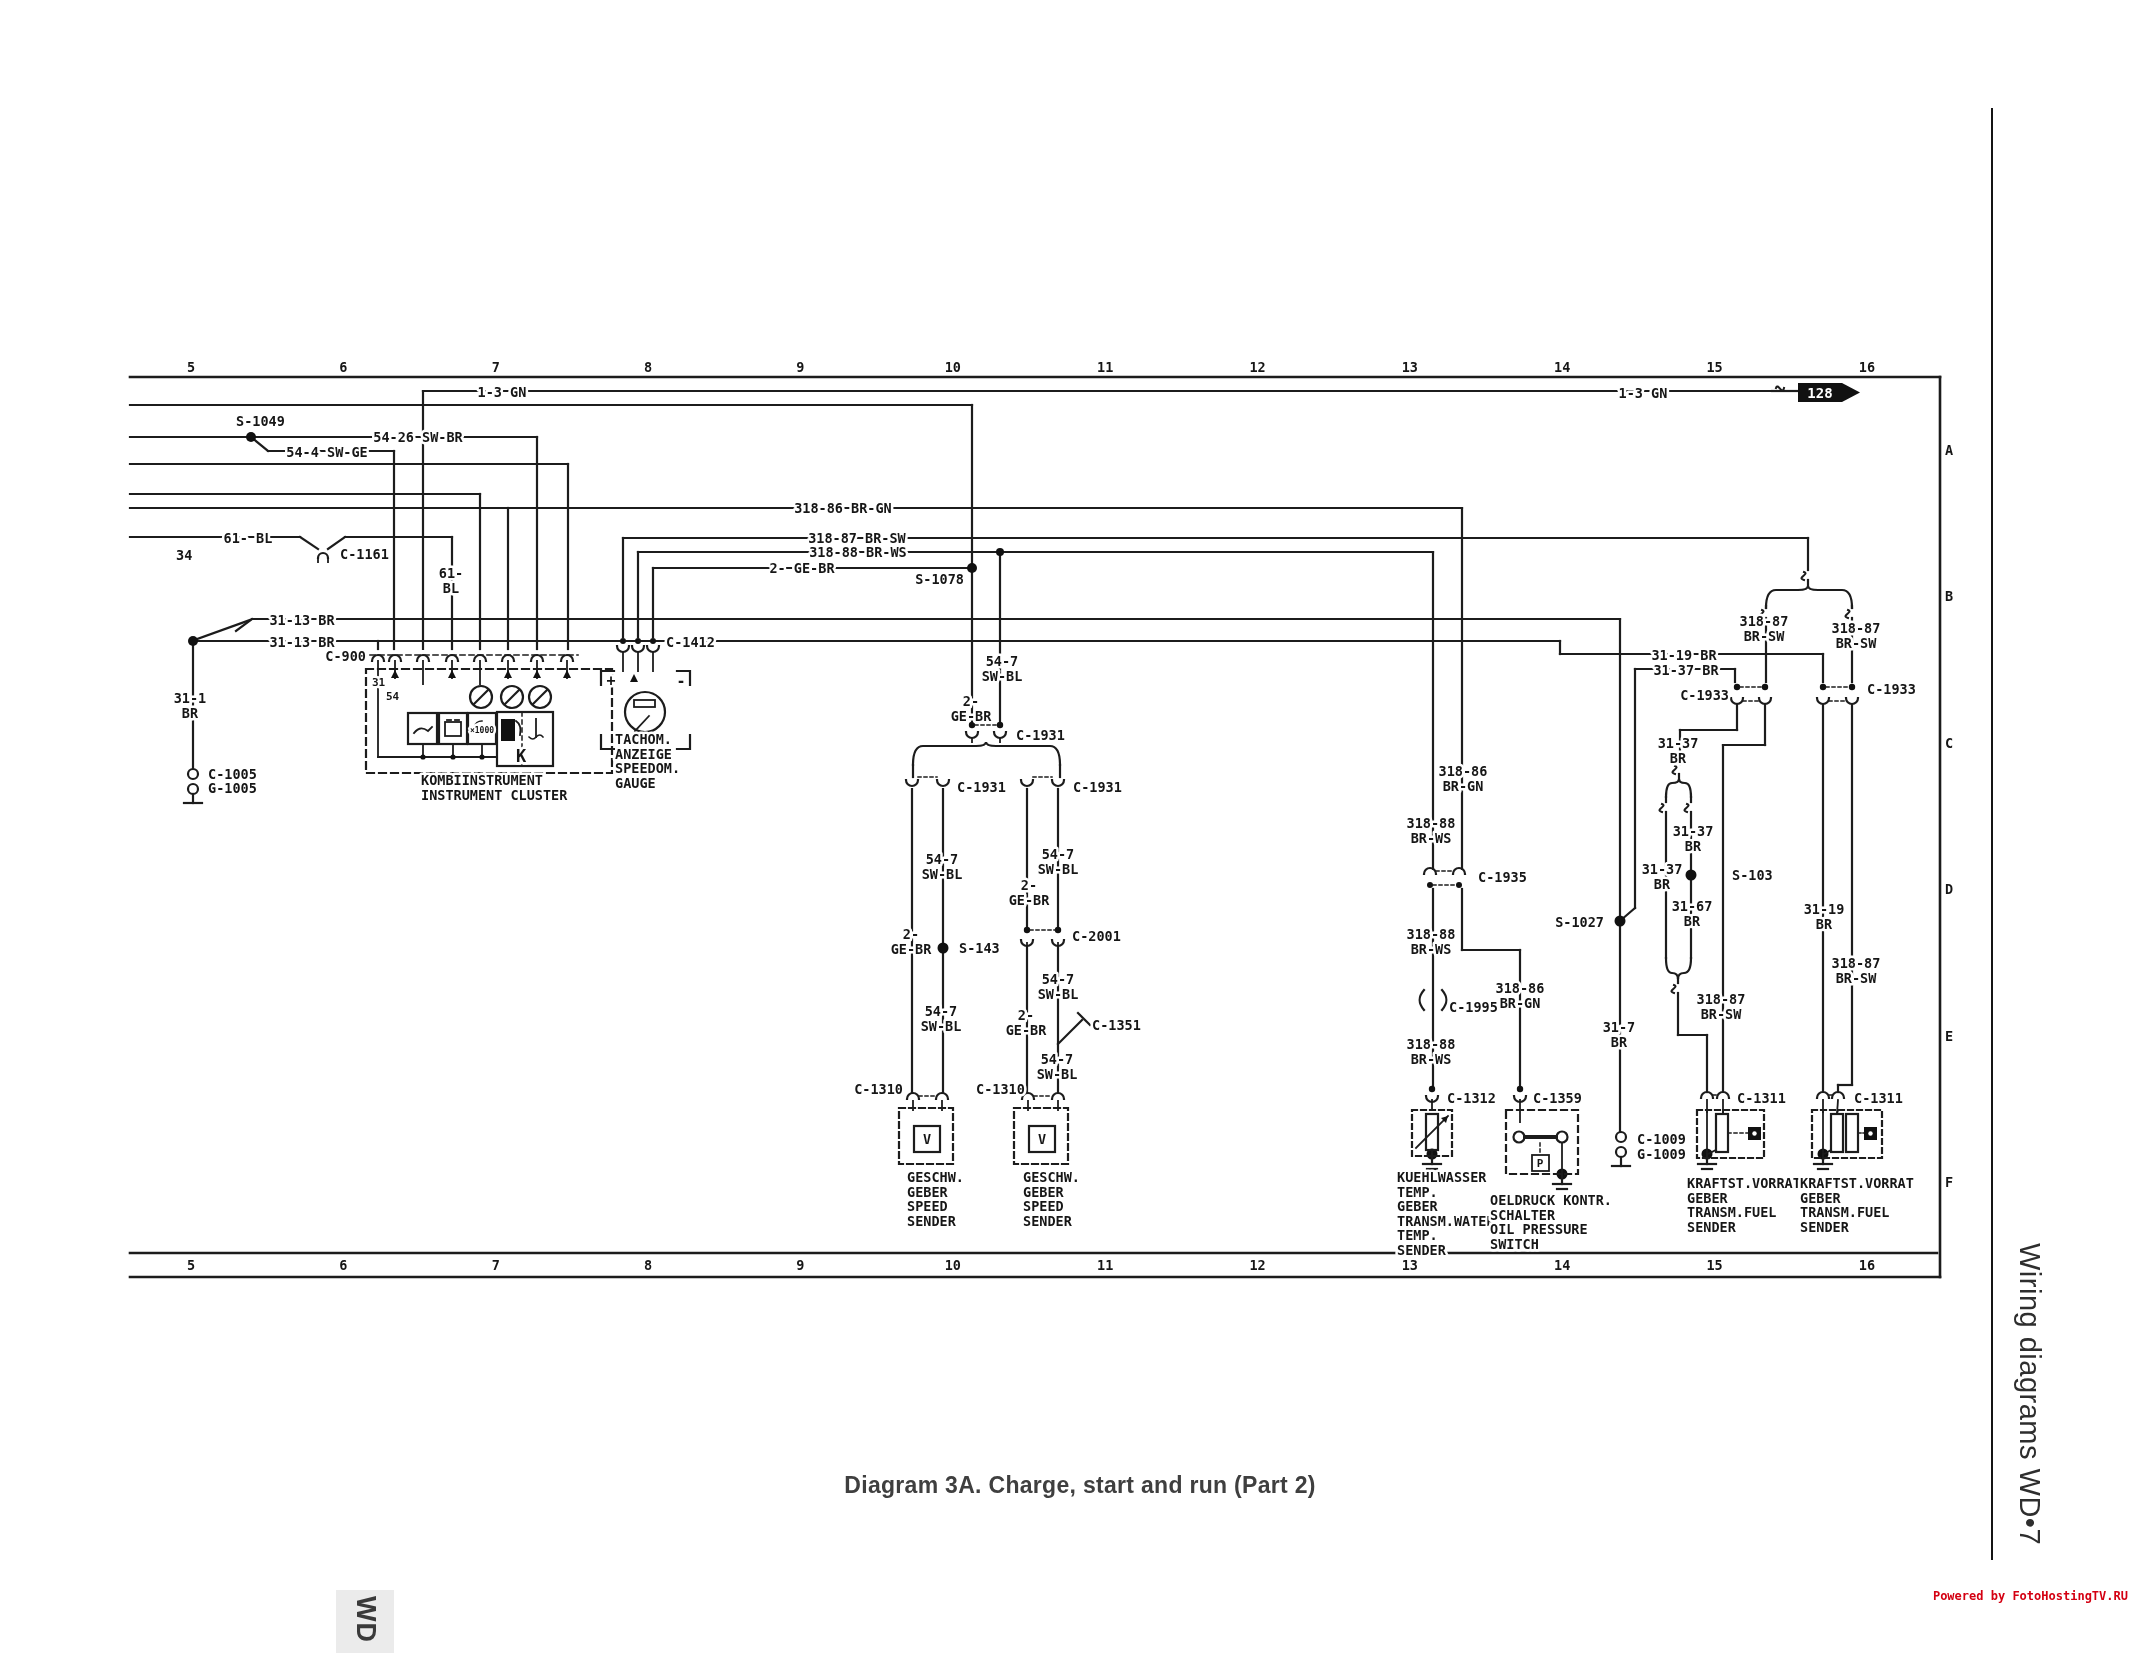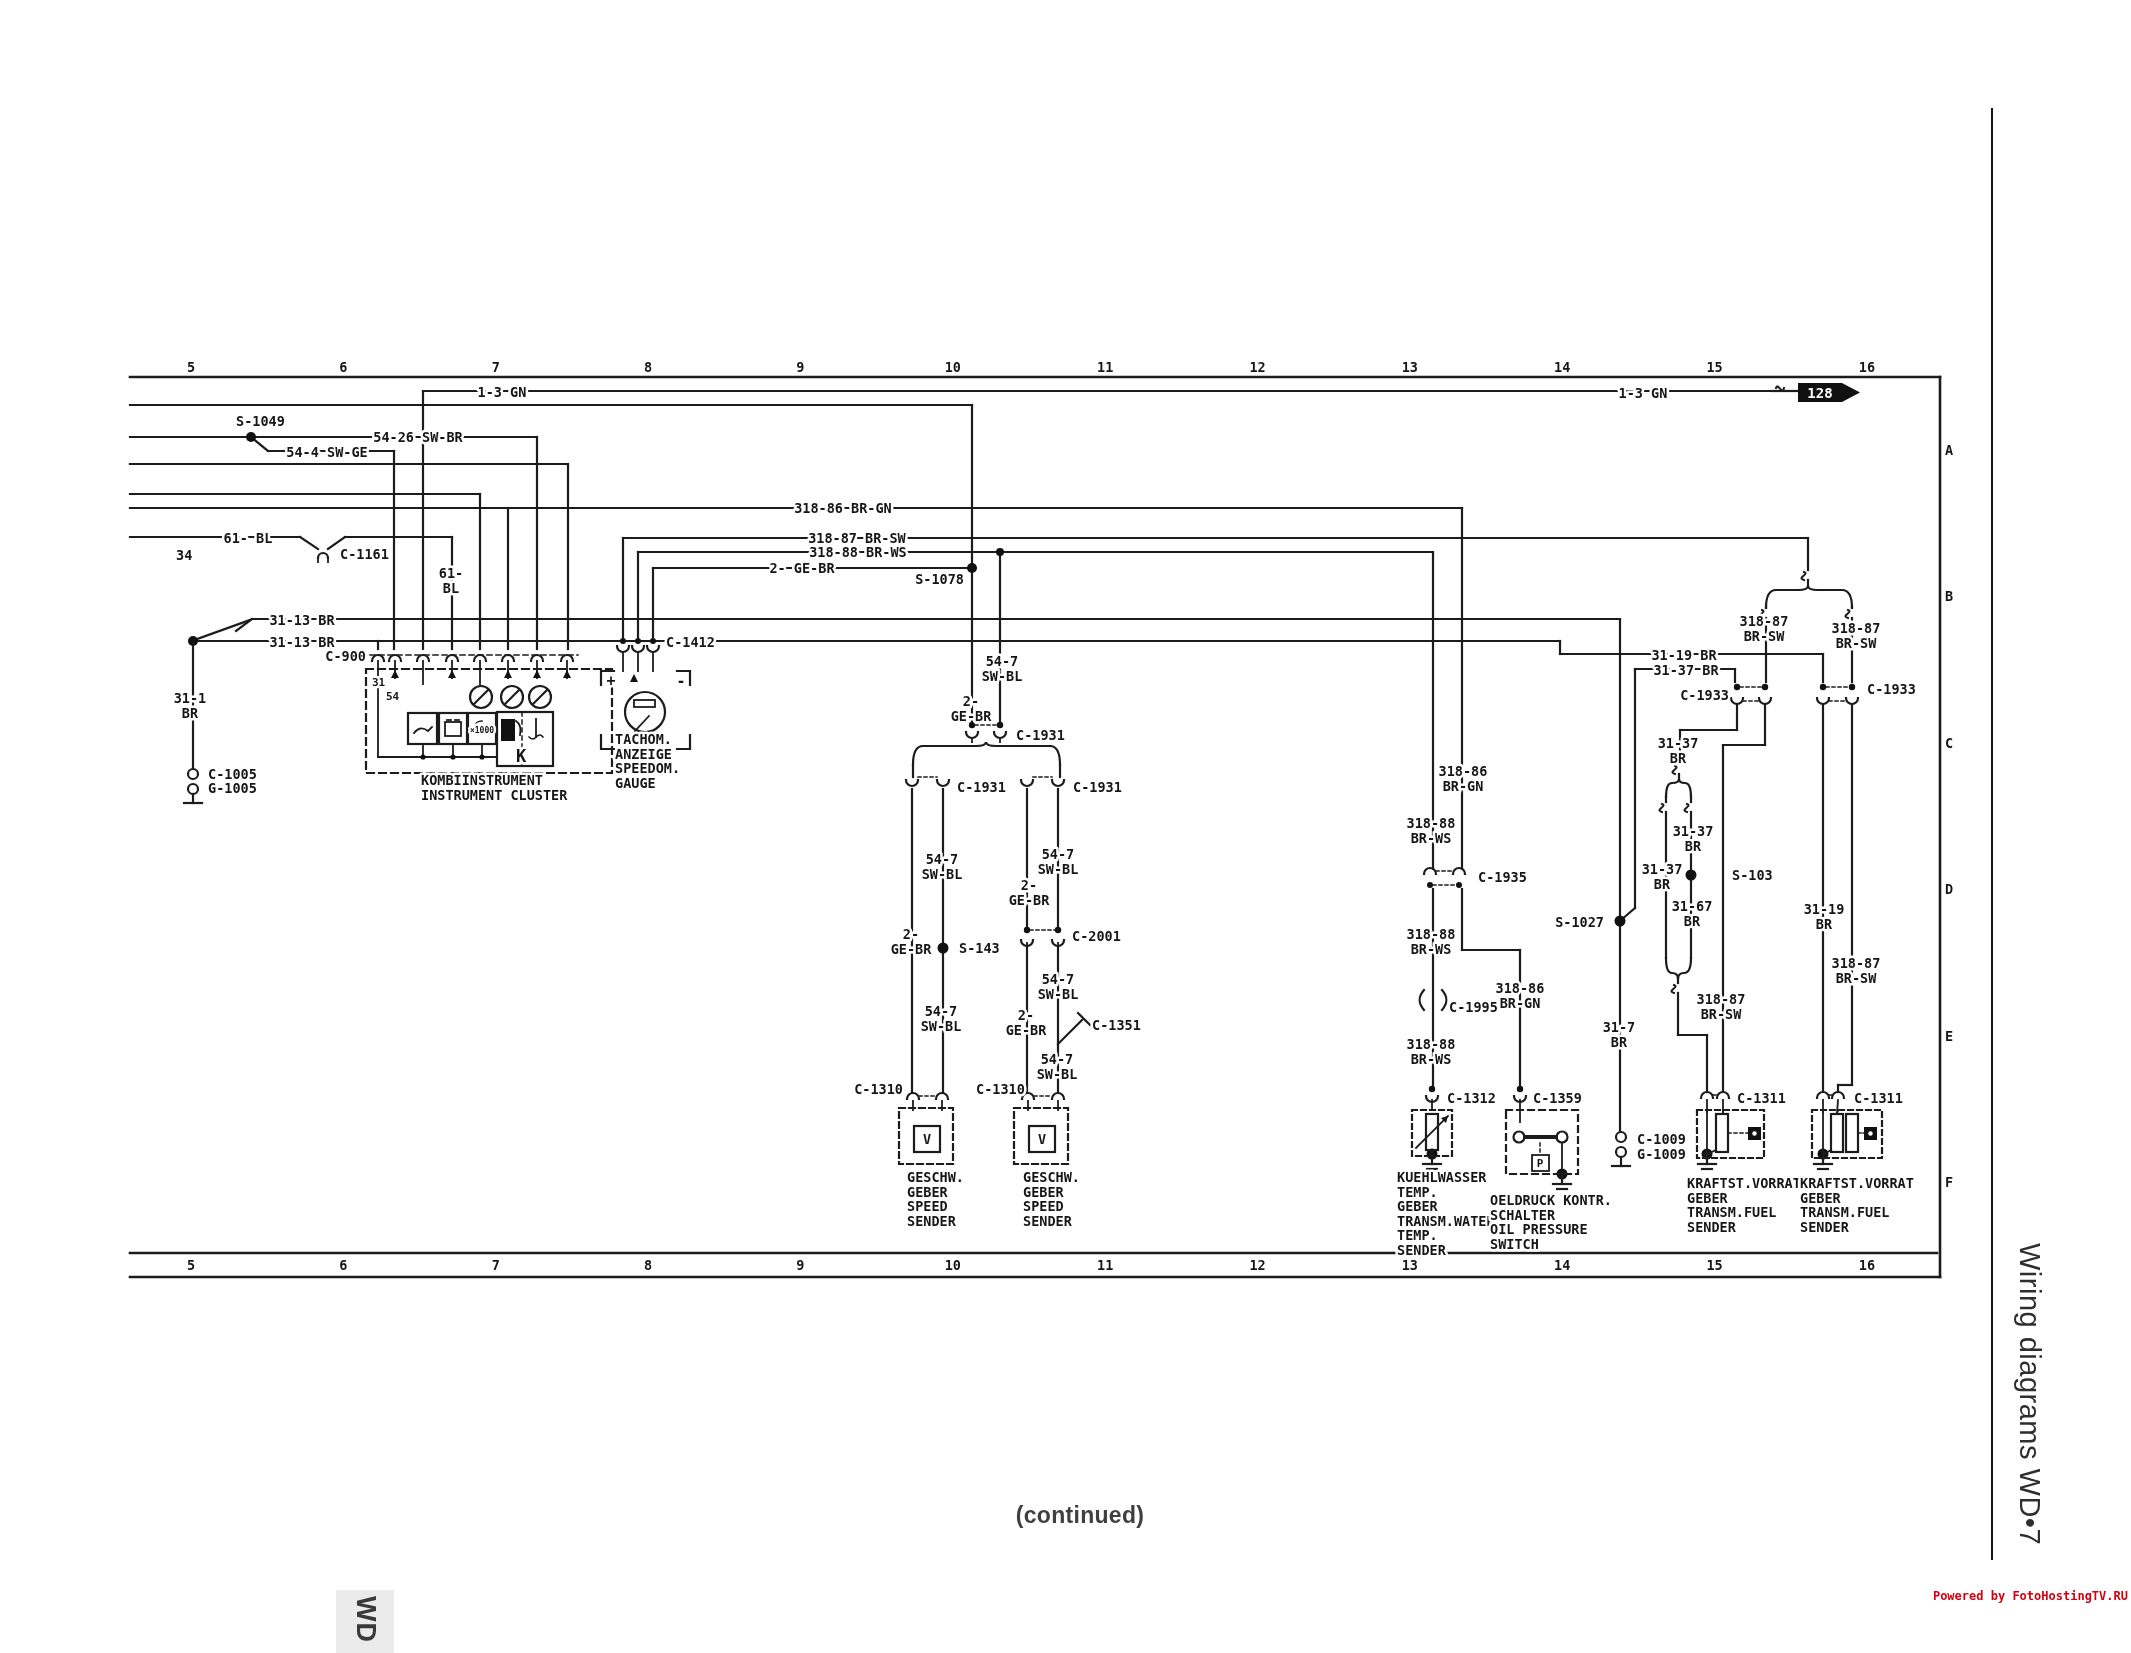--- a/index.html
+++ b/index.html
@@ -518,21 +518,21 @@
         <text x="1866.96" y="1270" text-anchor="middle" font-size="13.5" fill="#161616" stroke="none">16</text>
         <text x="1949" y="455" text-anchor="middle" font-size="13.5" fill="#161616" stroke="none">A</text>
         <text x="1949" y="601.4" text-anchor="middle" font-size="13.5" fill="#161616" stroke="none">B</text>
         <text x="1949" y="747.8" text-anchor="middle" font-size="13.5" fill="#161616" stroke="none">C</text>
         <text x="1949" y="894.2" text-anchor="middle" font-size="13.5" fill="#161616" stroke="none">D</text>
         <text x="1949" y="1040.6" text-anchor="middle" font-size="13.5" fill="#161616" stroke="none">E</text>
         <text x="1949" y="1187" text-anchor="middle" font-size="13.5" fill="#161616" stroke="none">F</text>
       </g>
 </svg>
 
-<div id="title2">(continued)</div>
+<div id="title1">Diagram 3A. Charge, start and run (Part 2)</div>
 <div id="sidebar-rule"></div>
 <div id="sidebar-text">Wiring diagrams  WD•7</div>
 <div id="footer-credit">Powered by FotoHostingTV.RU</div>
 <div id="wd-tab">
       <span>WD</span>
     </div>
 
 </div>
 
 </body></html>

